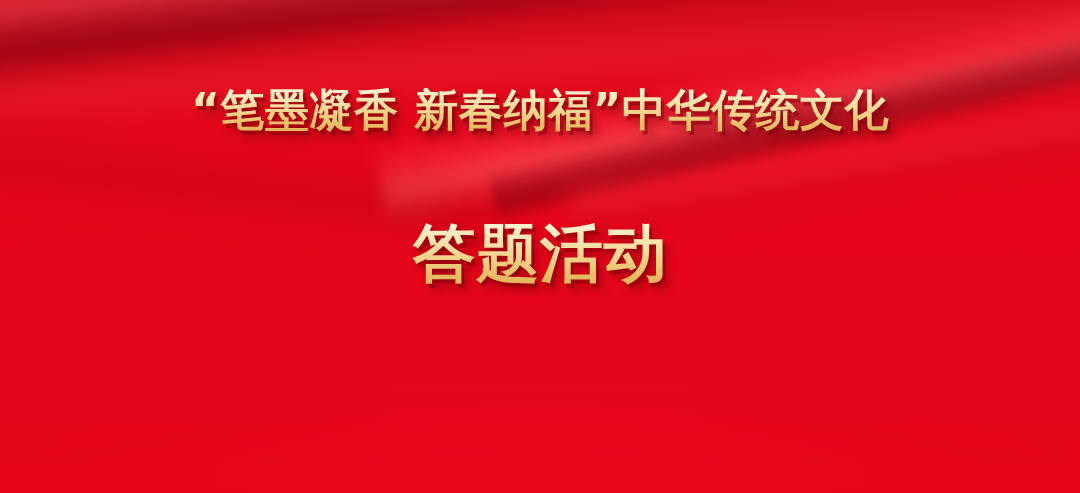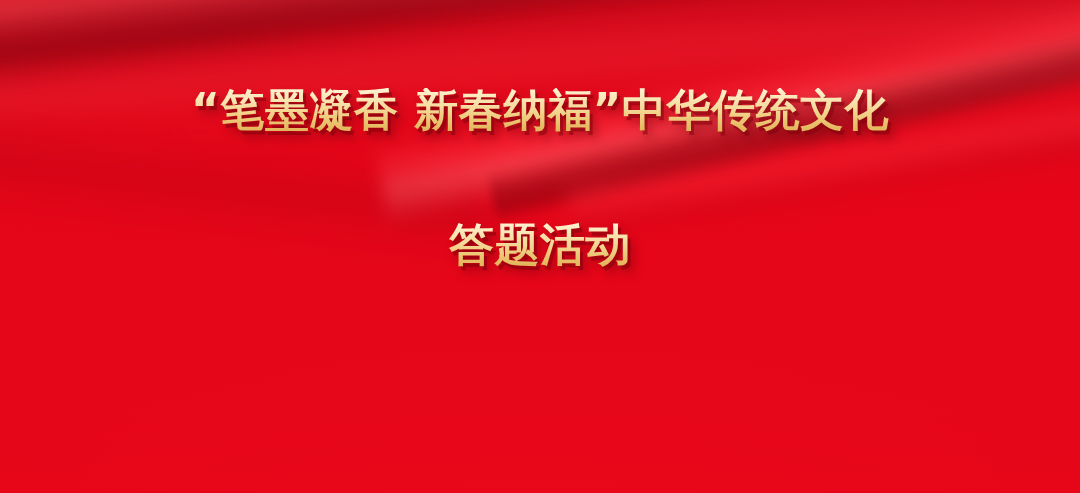--- a/index.html
+++ b/index.html
@@ -222,21 +222,21 @@
     left: 0;
     right: 0;
     font-size: 44px;
   }
 
   .title-line-2 {
     position: absolute;
     top: 222px;
     left: 0;
     right: 0;
-    font-size: 45px;
+    font-size: 63px;
   }
 
   .organizer {
     position: absolute;
     top: 408px;
     left: 0;
     right: 0;
     text-align: center;
     white-space: nowrap;
     font-size: 31px;

